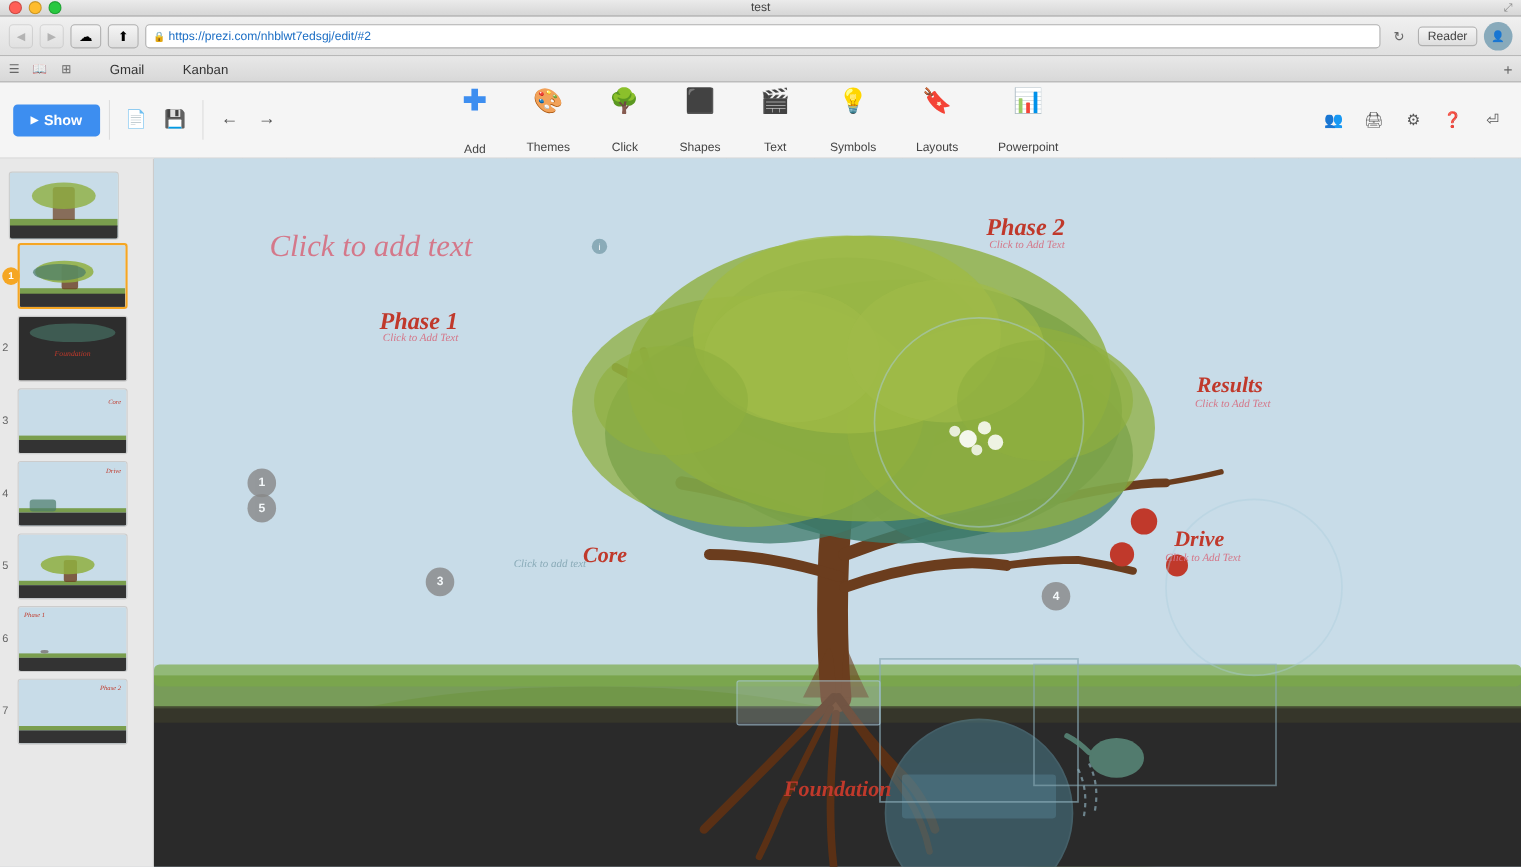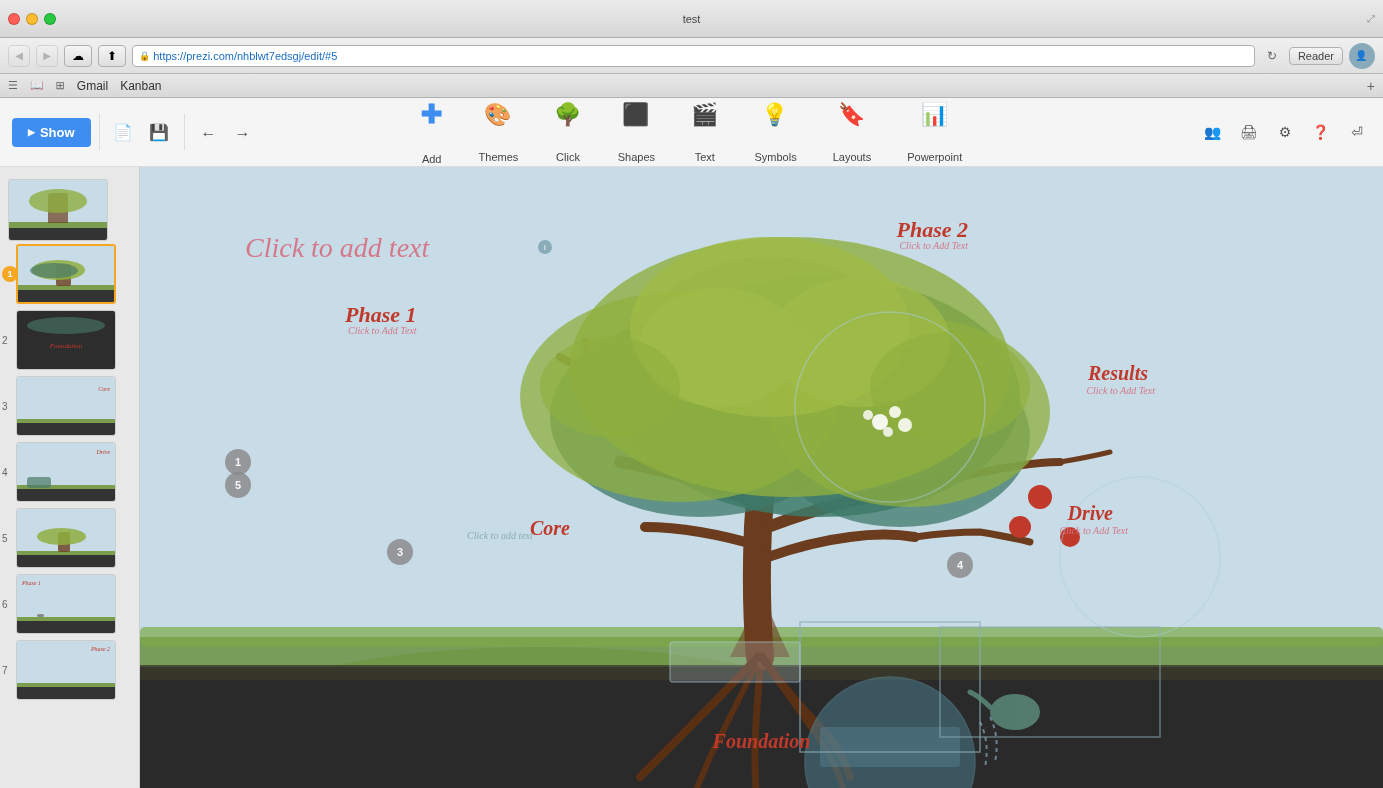--- a/index.html
+++ b/index.html
@@ -1,20 +1,20 @@
 <!DOCTYPE html>
 <html><head>
   <meta charset="utf-8">
   <style>
     * { box-sizing: border-box; margin: 0; padding: 0; }
     body { font-family: -apple-system, BlinkMacSystemFont, 'Helvetica Neue', Arial, sans-serif; background: #c8c8c8; width: 1383px; height: 788px; overflow: hidden; }
 
     
     .titlebar {
-      height: 38px;
+      height: 15px;
       background: linear-gradient(to bottom, #ebebeb, #d6d6d6);
       display: flex;
       align-items: center;
       justify-content: center;
       position: relative;
       border-bottom: 1px solid #b0b0b0;
     }
     .titlebar-buttons {
       position: absolute;
       left: 8px;
@@ -97,21 +97,21 @@
       height: 24px;
       background: linear-gradient(to bottom, #e8e8e8, #d8d8d8);
       display: flex;
       align-items: center;
       padding: 0 8px;
       gap: 12px;
       border-bottom: 1px solid #b0b0b0;
       font-size: 12px; color: #333;
     }
     .bookmark-icon { font-size: 11px; color: #666; }
-    .bookmark-item { cursor: pointer; display: flex; align-items: flex-start; gap: 3px; }
+    .bookmark-item { cursor: pointer; display: flex; align-items: flex-start; gap: 3px; margin-left: 23px; }
     .add-tab { position: absolute; right: 8px; font-size: 14px; color: #666; cursor: pointer; }
 
     
     .prezi-toolbar {
       height: 69px;
       background: #f5f5f5;
       border-bottom: 1px solid #ddd;
       display: flex;
       align-items: center;
       padding: 0 12px;
@@ -287,21 +287,21 @@
   <span class="titlebar-resize">⤢</span>
 </div>
 
 <div class="addressbar">
   <div class="nav-btn disabled">◀</div>
   <div class="nav-btn disabled">▶</div>
   <div class="cloud-btn">☁</div>
   <div class="share-btn">⬆</div>
   <div class="url-bar">
     <span class="url-lock">🔒</span>
-    <span class="url-text">https://prezi.com/nhblwt7edsgj/edit/#5</span>
+    <span class="url-text">https://prezi.com/nhblwt7edsgj/edit/#2</span>
   </div>
   <div class="refresh-btn">↻</div>
   <div class="reader-btn">Reader</div>
   <div class="profile-btn">👤</div>
 </div>
 
 <div class="bookmarksbar" style="position:relative;">
   <span class="bookmark-icon">☰</span>
   <span class="bookmark-icon">📖</span>
   <span class="bookmark-icon">⊞</span>

